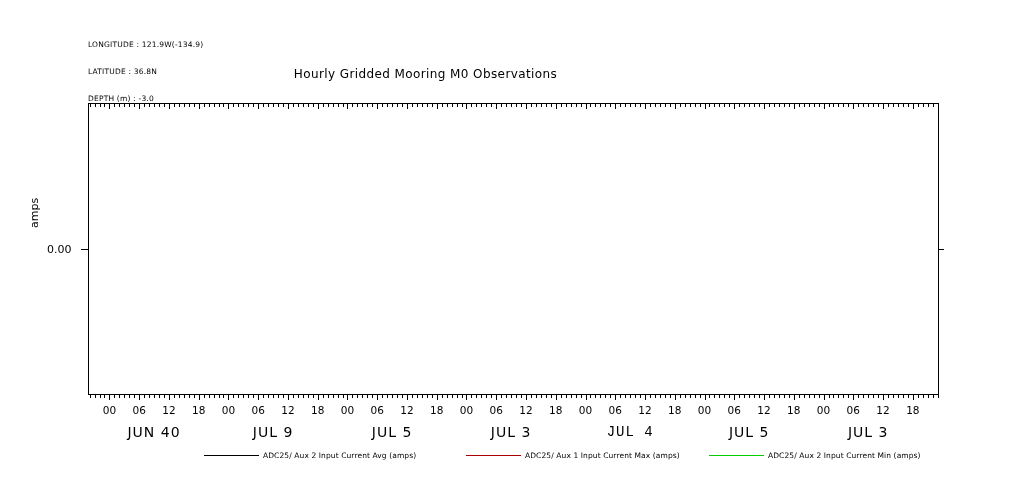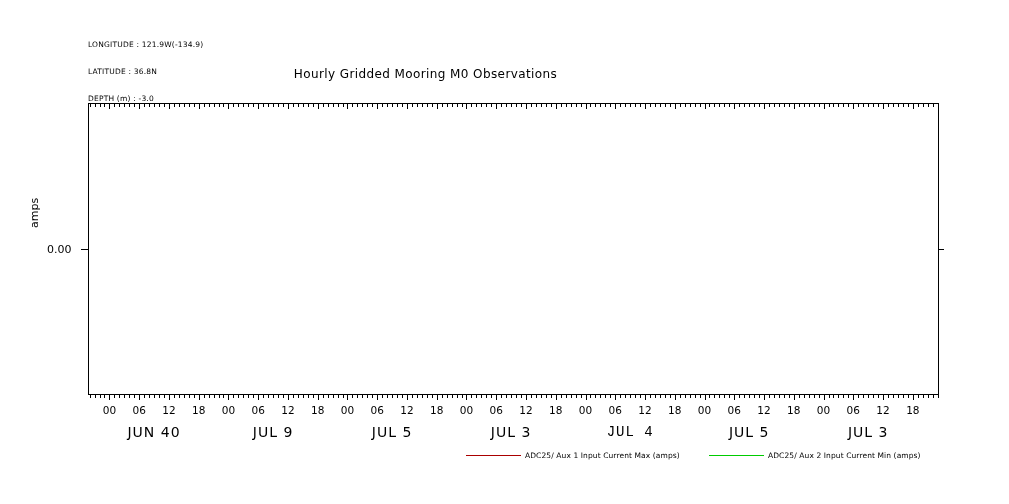--- a/index.html
+++ b/index.html
@@ -558,20 +558,24 @@
     <span style="left: 154.057px;">JUN 40</span>
     <span style="left: 273.078px;">JUL  9</span>
     <span style="left: 392.099px;">JUL  5</span>
     <span style="left: 511.12px;">JUL  3</span>
     <span style="left: 630.141px; font-family: Liberation Mono, monospace;">JUL  4</span>
     <span style="left: 749.162px;">JUL  5</span>
     <span style="left: 868.183px;">JUL  3</span>
   </div>
 
 <div class="legend">
+    <div class="legend-item" style="left: 204px;">
+      <div class="legend-swatch" style="background: rgb(0, 0, 0);"></div>
+      <div class="legend-text">ADC25/ Aux 2 Input Current Avg (amps)</div>
+    </div>
     <div class="legend-item" style="left: 466px;">
       <div class="legend-swatch" style="background: rgb(170, 0, 0);"></div>
       <div class="legend-text">ADC25/ Aux 1 Input Current Max (amps)</div>
     </div>
     <div class="legend-item" style="left: 709px;">
       <div class="legend-swatch" style="background: rgb(0, 204, 0);"></div>
       <div class="legend-text">ADC25/ Aux 2 Input Current Min (amps)</div>
     </div>
   </div>
 

